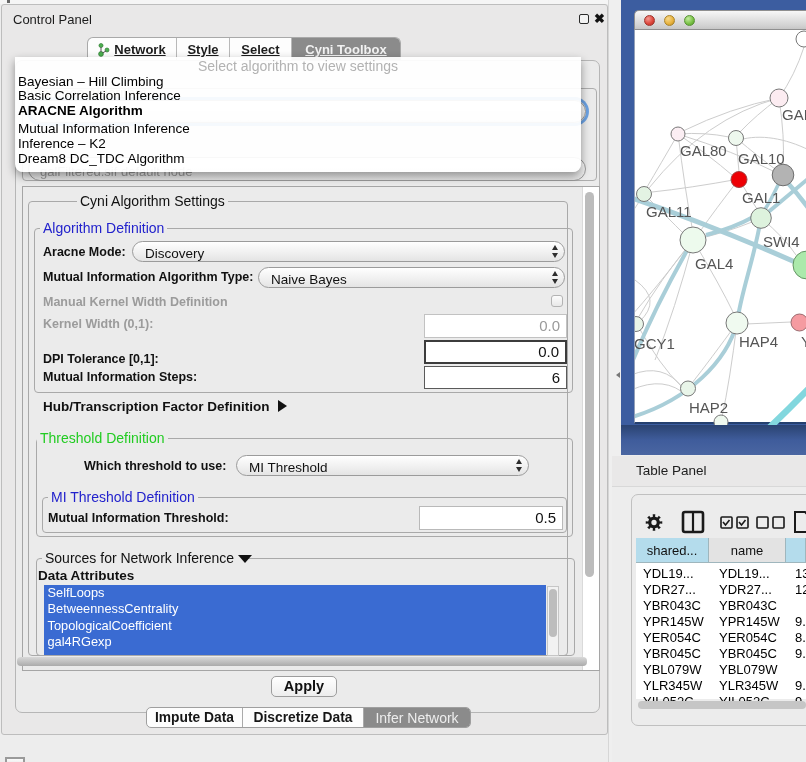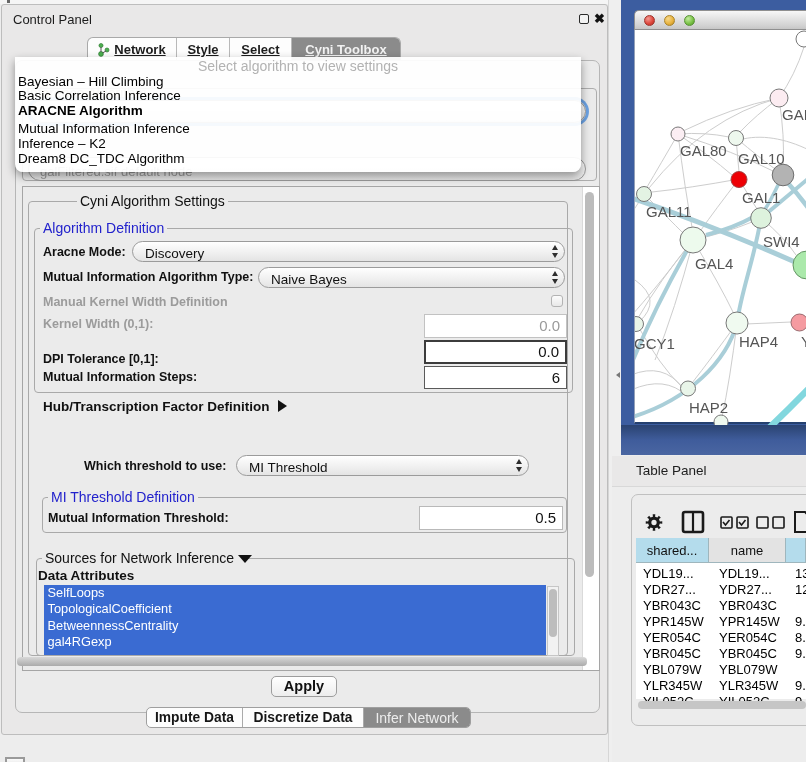--- a/index.html
+++ b/index.html
@@ -164,40 +164,43 @@
   <div class="lbold lgray" style="left:43px; top:317px;">Kernel Width (0,1):</div>
   <div class="abs tfield" style="left:424px; top:314px; width:143px; height:24px; border:1px solid #c2c2c2; color:#9a9a9a; line-height:22px;">0.0</div>
   <div class="lbold" style="left:43px; top:352px;">DPI Tolerance [0,1]:</div>
   <div class="abs tfield" style="left:424px; top:340px; width:143px; height:24px; border:2px solid #3c3c3c; line-height:20px;">0.0</div>
   <div class="lbold" style="left:43px; top:370px;">Mutual Information Steps:</div>
   <div class="abs tfield" style="left:424px; top:366px; width:143px; height:23px; border:1px solid #5a5a5a; line-height:21px;">6</div>
 
   <div class="lbold" style="left:43px; top:399px; font-size:13.5px;">Hub/Transcription Factor Definition</div>
   <div class="abs" style="left:278px; top:400px; width:0; height:0; border-top:6px solid transparent; border-bottom:6px solid transparent; border-left:9px solid #111;"></div>
 
+  <fieldset style="left:36px; top:430px; width:537px; height:107px;">
+    <legend style="color:#22cc22; margin-left:0;">Threshold Definition</legend>
+  </fieldset>
   <div class="lbold" style="left:84px; top:459px;">Which threshold to use:</div>
   <div class="abs combo" style="left:236px; top:455px; width:293px; height:21px;">
     <span class="ctext">MI Threshold</span>
       <span class="stepper" style="right:5px; top:3px;"></span>
   </div>
   <fieldset style="left:42px; top:489px; width:525px; height:44px;">
     <legend style="color:#2222cc;">MI Threshold Definition</legend>
   </fieldset>
   <div class="lbold" style="left:48px; top:511px;">Mutual Information Threshold:</div>
   <div class="abs tfield" style="left:419px; top:506px; width:144px; height:24px; border:1px solid #b9b9b9; line-height:22px;">0.5</div>
 
   <fieldset style="left:36px; top:550px; width:539px; height:106px;">
     <legend style="color:#111;">Sources for Network Inference &nbsp;</legend>
   </fieldset>
   <div class="abs" style="left:238px; top:555px; width:0; height:0; border-left:7px solid transparent; border-right:7px solid transparent; border-top:8px solid #111;"></div>
   <div class="lbold" style="left:38px; top:568px; font-size:13.5px;">Data Attributes</div>
   <div class="abs" id="attlist">
     <div>SelfLoops</div>
+      <div>BetweennessCentrality</div>
       <div>TopologicalCoefficient</div>
-      <div>BetweennessCentrality</div>
       <div>gal4RGexp</div>
   </div>
   <div class="abs" id="listsb">
       <div></div>
     </div>
 
   <div class="abs" id="vsb"></div>
   <div class="abs" id="vsbthumb"></div>
   <div class="abs" id="hsb"></div>
 

